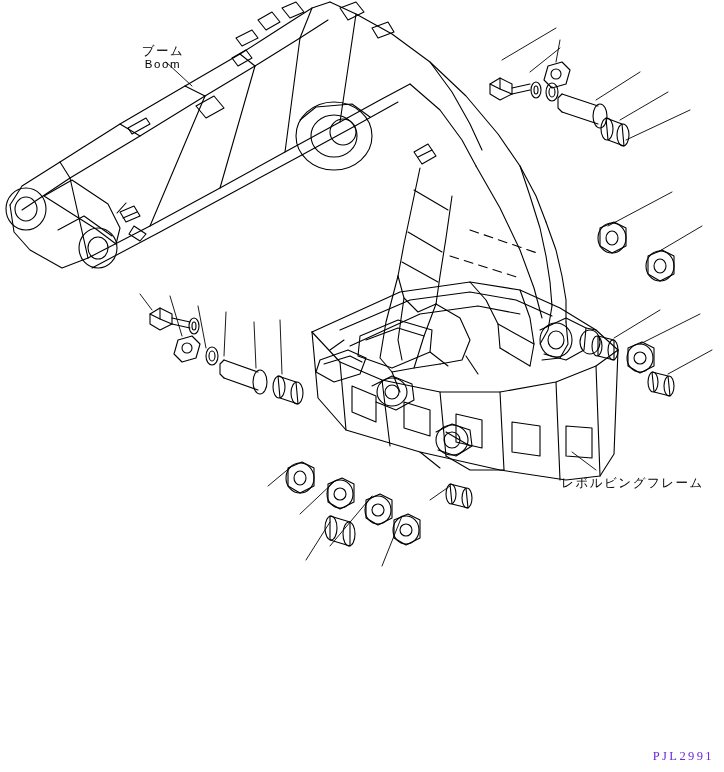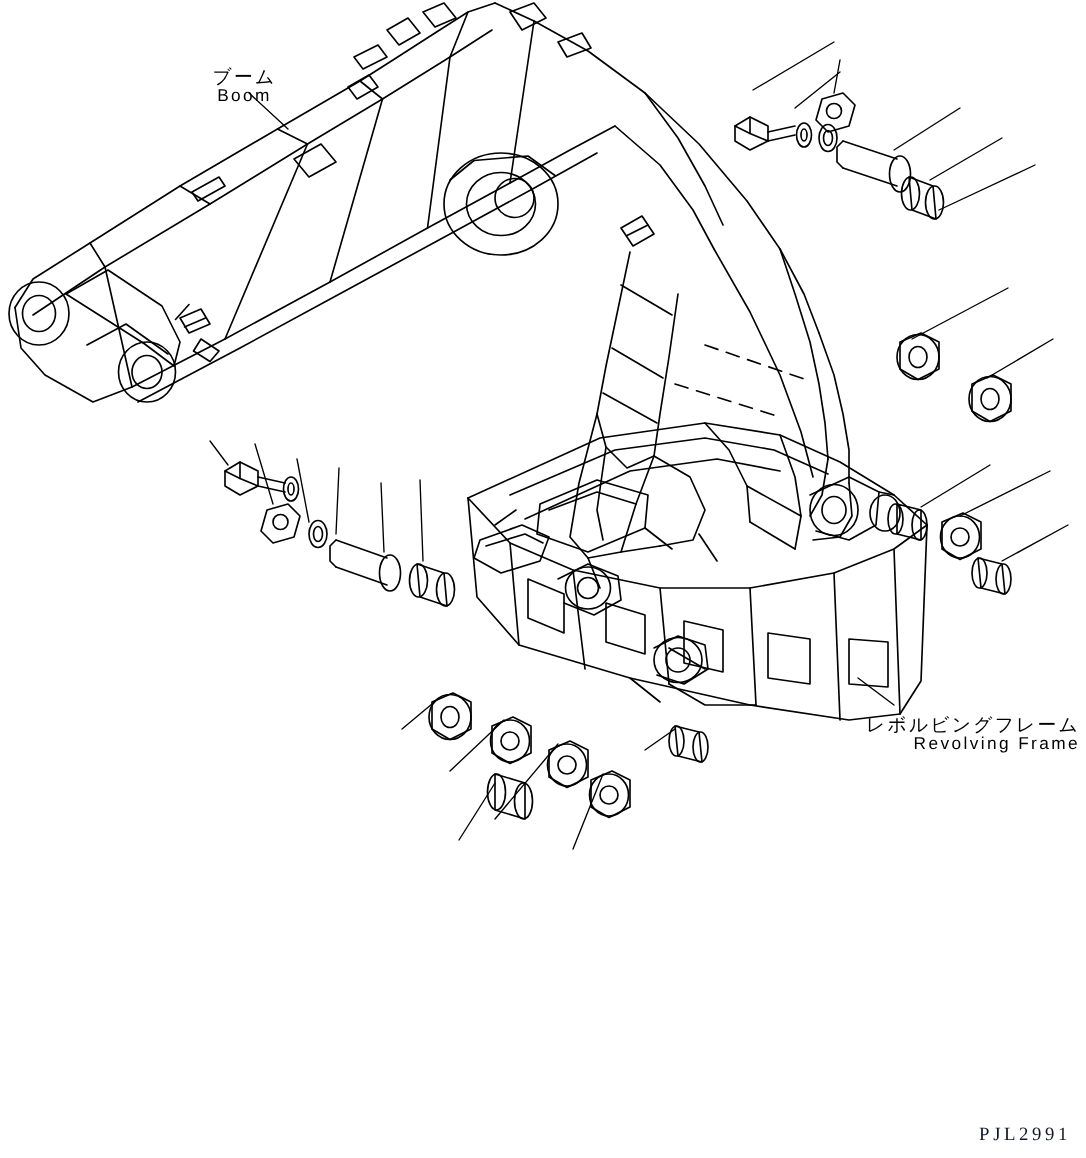--- a/index.html
+++ b/index.html
@@ -46,30 +46,29 @@
   }
   #boom-label {
     left: 108px;
     top: 44px;
     width: 110px;
   }
   #revolving-frame-label {
     left: 545px;
     top: 476px;
     width: 175px;
-    text-align: right;
   }
   #drawing-number {
     position: absolute;
     right: 10px;
     bottom: 8px;
     font-size: 12.5px;
     letter-spacing: 2.4px;
     font-family: "Liberation Serif", serif;
-    color: #0f172a;
+    color: #6d28d9;
   }
 </style>
 </head>
 <body>
 
 <div id="sheet">
 
   <svg class="diagram" viewBox="0 0 724 772" xmlns="http://www.w3.org/2000/svg">
     <g fill="none" stroke="#000" stroke-width="1.1" stroke-linejoin="round" stroke-linecap="round">
 
@@ -347,18 +346,17 @@
     </g>
   </svg>
 
   <div class="lbl" id="boom-label">
     <span class="jp">ブーム</span>
     <span class="en">Boom</span>
   </div>
 
   <div class="lbl" id="revolving-frame-label">
     <span class="jp">レボルビングフレーム</span>
-    <span class="en">Revolving Frame</span>
   </div>
 
   <div id="drawing-number">PJL2991</div>
 
 </div>
 
 </body></html>

